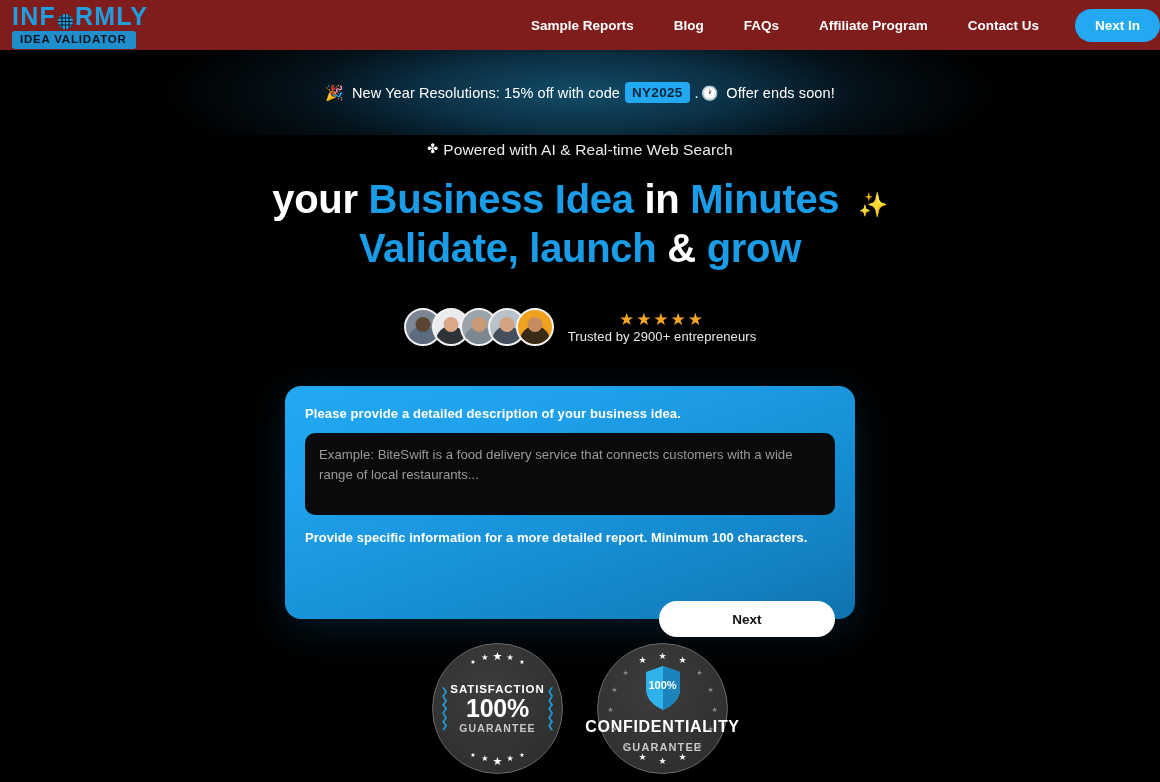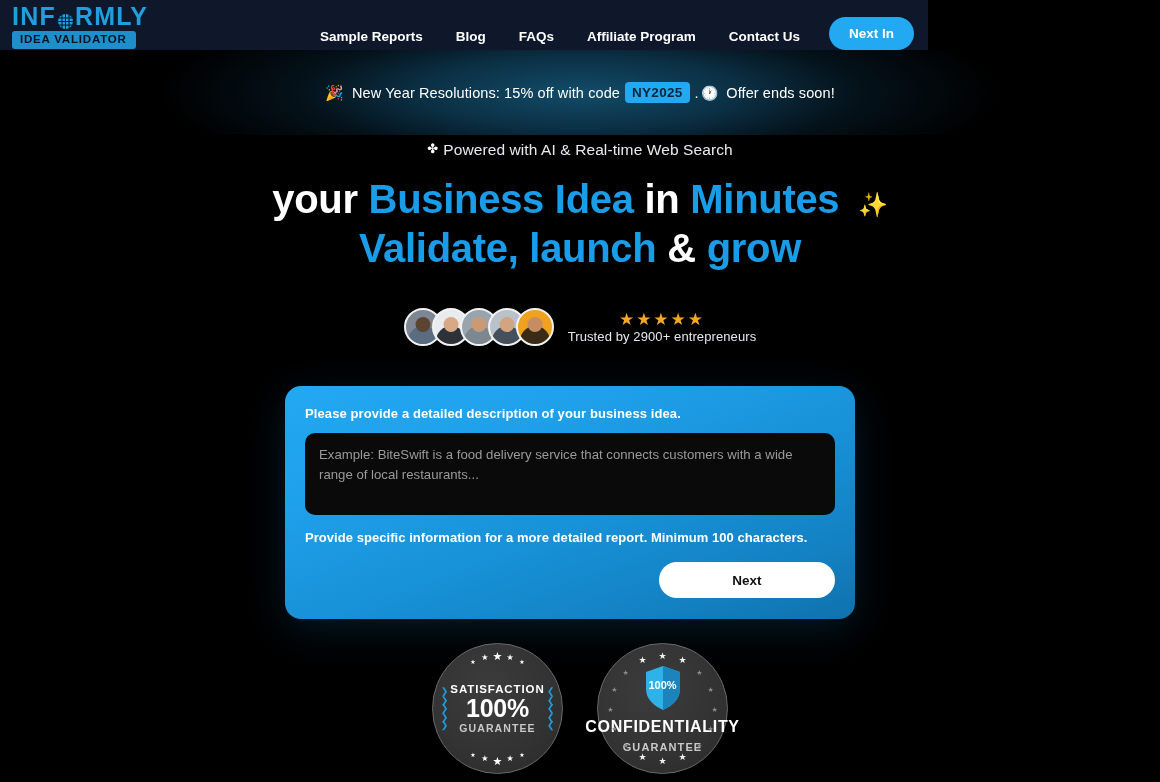--- a/index.html
+++ b/index.html
@@ -15,25 +15,25 @@
     background: #000000;
     font-family: "Liberation Sans", sans-serif;
     color: #ffffff;
     position: relative;
   }
 
   
   .header {
     position: absolute;
     top: 0; left: 0;
-    width: 928px;
+    width: 1160px;
     height: 50px;
     display: flex;
     align-items: center;
-    background: #0f172a;
+    background: #7f1d1d;
     z-index: 10;
   }
 
   .logo-wrap {
     position: absolute;
     left: 12px;
     top: 4px;
     display: flex;
     flex-direction: column;
     align-items: flex-start;
@@ -65,26 +65,26 @@
     font-size: 11.5px;
     font-weight: bold;
     letter-spacing: 0.8px;
     padding: 3px 9px 3px 8px;
     border-radius: 3px;
     line-height: 1;
   }
 
   .nav {
     position: absolute;
-    right: 14px;
+    right: 0;
     top: 0;
     height: 50px;
     display: flex;
-    align-items: flex-end;
-    gap: 5px;
+    align-items: center;
+    gap: 12px;
   }
 
   .nav-link {
     color: #ffffff;
     font-size: 13.5px;
     font-weight: bold;
     text-decoration: none;
     padding: 6px 14px;
     white-space: nowrap;
     cursor: pointer;
@@ -287,20 +287,21 @@
     width: 176px;
     height: 36px;
     border: none;
     border-radius: 18px;
     background: #ffffff;
     color: #111111;
     font-family: inherit;
     font-size: 13.5px;
     font-weight: bold;
     cursor: pointer;
+    margin-top: 39px;
   }
 
   
   .badges {
     position: absolute;
     top: 643px;
     left: 0;
     width: 1160px;
     display: flex;
     justify-content: center;

